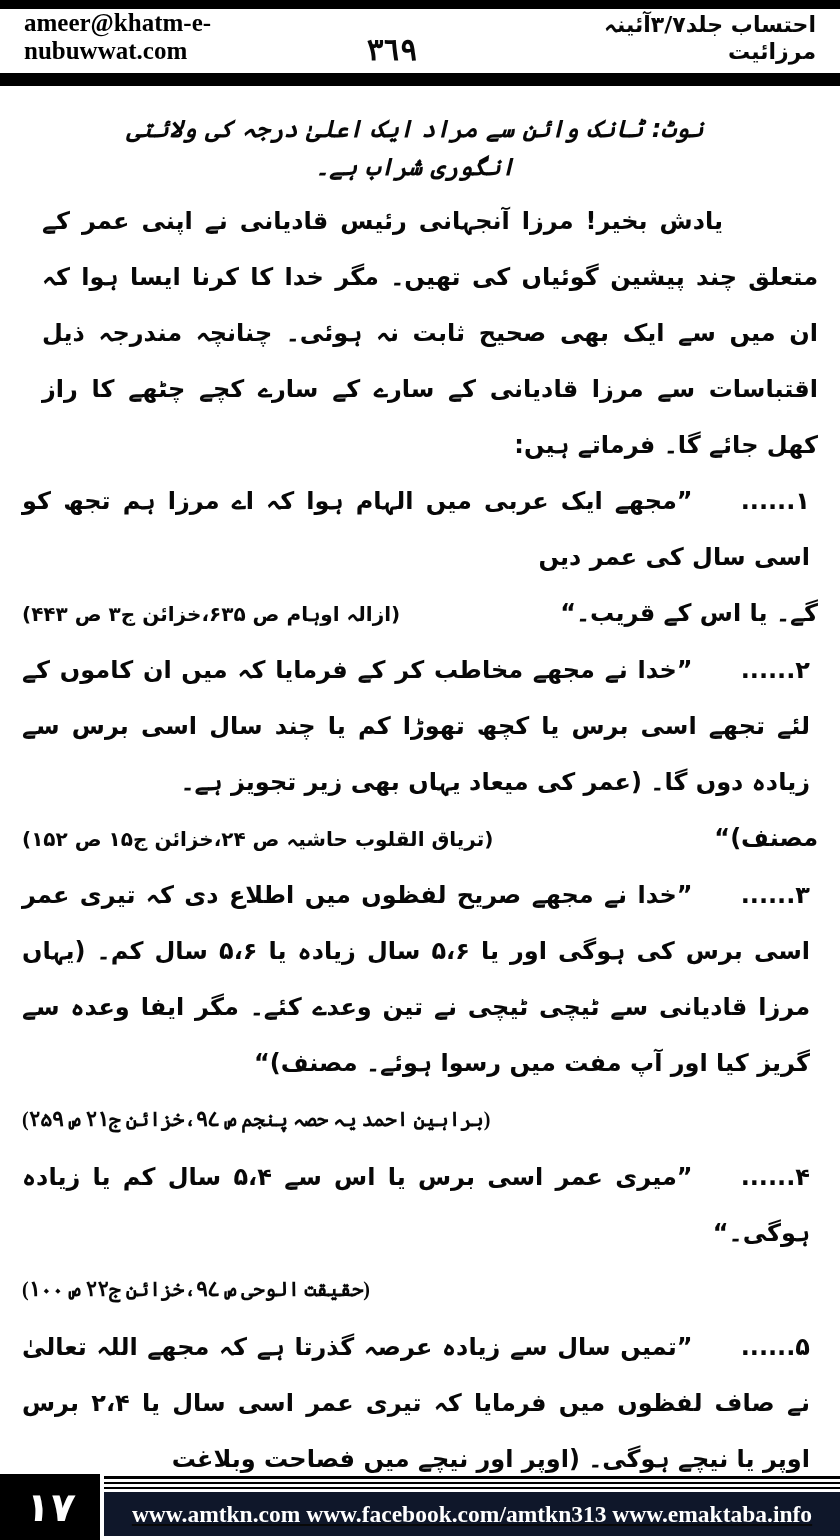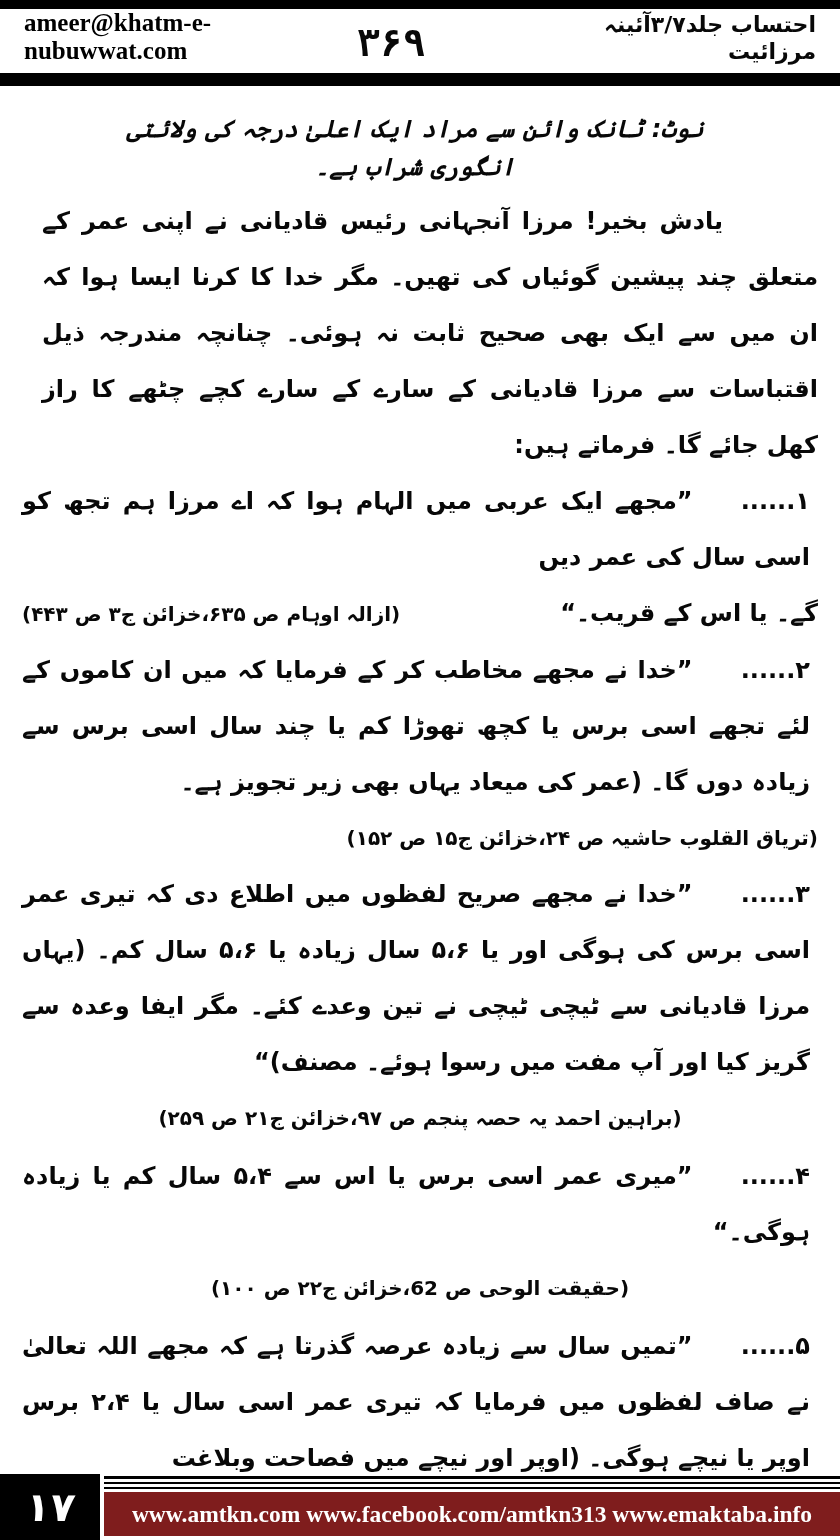--- a/index.html
+++ b/index.html
@@ -10,21 +10,21 @@
   .topbar{height:9px;background:#000;width:100%;}
   .hdr{
     display:flex;align-items:flex-end;justify-content:space-between;
     padding:6px 24px 2px 24px;height:50px;
   }
   .hdr-email{
     font-family:"Liberation Serif",serif;font-weight:bold;font-size:25px;
     letter-spacing:0px;color:#000;
   }
   .hdr-num{
-    font-family:Liberation Mono, monospace;font-weight:bold;font-size:38px;
+    font-family:Liberation Serif, serif;font-weight:bold;font-size:28px;
     direction:rtl;margin-right:98px;line-height:1;
   }
   .hdr-title{
     direction:rtl;font-weight:bold;font-size:22px;line-height:1.2;
   }
   .thickrule{height:13px;background:#000;width:100%;margin-top:6px;}
   .page-body{padding:10px 22px 0 22px;}
   .urdu{direction:rtl;unicode-bidi:embed;font-weight:bold;}
   .note-line{
     font-size:24px;text-align:center;padding:14px 70px 6px 60px;line-height:1.6;font-style:italic;
@@ -40,38 +40,38 @@
   .q-num{font-size:24px;}
   .q-dots{margin-left:48px;letter-spacing:2px;}
   .qrow{
     display:flex;flex-direction:row;justify-content:space-between;align-items:baseline;
     direction:rtl;line-height:56px;
   }
   .q-tail{font-size:24px;margin-left:40px;}
   .ref{
     font-size:20px;font-weight:bold;line-height:56px;white-space:nowrap;
   }
-  .ref-line{direction:rtl;text-align:center;line-height:56px;}
+  .ref-line{direction:rtl;text-align:left;line-height:56px;font-family:Liberation Serif, serif;}
   .footer{
     position:absolute;left:0;bottom:0;width:840px;height:66px;background:#fff;
   }
   .pagebox{
     position:absolute;left:0;bottom:0;width:100px;height:66px;background:#000;
     display:flex;align-items:center;justify-content:center;
   }
   .pagebox-num{
     color:#fff;font-size:40px;font-weight:bold;direction:rtl;
     font-family:"DejaVu Sans",sans-serif;transform:skewX(-6deg);
   }
   .footer-right{position:absolute;left:104px;bottom:0;width:736px;height:66px;}
   .rules{padding-top:2px;}
   .rule-thin{height:3px;background:#000;margin-bottom:3px;}
   .rule-thin.r2{height:2px;}
   .urlbar{
-    background:#7f1d1d;height:44px;display:flex;align-items:center;justify-content:center;
+    background:#0f172a;height:44px;display:flex;align-items:center;justify-content:center;text-decoration:underline;
   }
   .urlbar-text{
     color:#fff;font-family:"Liberation Serif",serif;font-weight:bold;font-size:23.5px;
     white-space:nowrap;
   }
 </style>
 </head>
 <body>
 
 <div class="topbar"></div>
@@ -92,31 +92,32 @@
   <div class="para indent urdu">یادش بخیر! مرزا آنجہانی رئیس قادیانی نے اپنی عمر کے متعلق چند پیشین گوئیاں کی تھیں۔ مگر خدا کا کرنا ایسا ہوا کہ ان میں سے ایک بھی صحیح ثابت نہ ہوئی۔ چنانچہ مندرجہ ذیل اقتباسات سے مرزا قادیانی کے سارے کے سارے کچے چٹھے کا راز کھل جائے گا۔ فرماتے ہیں:</div>
 
   <div class="quote urdu"><span class="q-num">۱</span><span class="q-dots">......</span><span>”مجھے ایک عربی میں الہام ہوا کہ اے مرزا ہم تجھ کو اسی سال کی عمر دیں</span></div>
   <div class="qrow">
     <span class="q-tail urdu">گے۔ یا اس کے قریب۔“</span>
     <span class="ref urdu">(ازالہ اوہام ص ۶۳۵،خزائن ج۳ ص ۴۴۳)</span>
   </div>
 
   <div class="quote urdu"><span class="q-num">۲</span><span class="q-dots">......</span><span>”خدا نے مجھے مخاطب کر کے فرمایا کہ میں ان کاموں کے لئے تجھے اسی برس یا کچھ تھوڑا کم یا چند سال اسی برس سے زیادہ دوں گا۔ (عمر کی میعاد یہاں بھی زیر تجویز ہے۔</span></div>
   <div class="qrow">
+    <span class="q-tail urdu">مصنف)“</span>
     <span class="ref urdu">(تریاق القلوب حاشیہ ص ۲۴،خزائن ج۱۵ ص ۱۵۲)</span>
   </div>
 
   <div class="quote urdu"><span class="q-num">۳</span><span class="q-dots">......</span><span>”خدا نے مجھے صریح لفظوں میں اطلاع دی کہ تیری عمر اسی برس کی ہوگی اور یا ۵،۶ سال زیادہ یا ۵،۶ سال کم۔ (یہاں مرزا قادیانی سے ٹیچی ٹیچی نے تین وعدے کئے۔ مگر ایفا وعدہ سے گریز کیا اور آپ مفت میں رسوا ہوئے۔ مصنف)“</span></div>
   <div class="ref-line">
     <span class="ref urdu">(براہین احمد یہ حصہ پنجم ص ۹۷،خزائن ج۲۱ ص ۲۵۹)</span>
   </div>
 
   <div class="quote urdu"><span class="q-num">۴</span><span class="q-dots">......</span><span>”میری عمر اسی برس یا اس سے ۵،۴ سال کم یا زیادہ ہوگی۔“</span></div>
   <div class="ref-line">
-    <span class="ref urdu">(حقیقت الوحی ص 62،خزائن ج۲۲ ص ۱۰۰)</span>
+    <span class="ref urdu">(حقیقت الوحی ص ۹۷،خزائن ج۲۲ ص ۱۰۰)</span>
   </div>
 
   <div class="quote urdu"><span class="q-num">۵</span><span class="q-dots">......</span><span>”تمیں سال سے زیادہ عرصہ گذرتا ہے کہ مجھے اللہ تعالیٰ نے صاف لفظوں میں فرمایا کہ تیری عمر اسی سال یا ۲،۴ برس اوپر یا نیچے ہوگی۔ (اوپر اور نیچے میں فصاحت وبلاغت</span></div>
 
 </div>
 
 <div class="footer">
   <div class="pagebox">
     <span class="pagebox-num">۱۷</span>
   </div>

